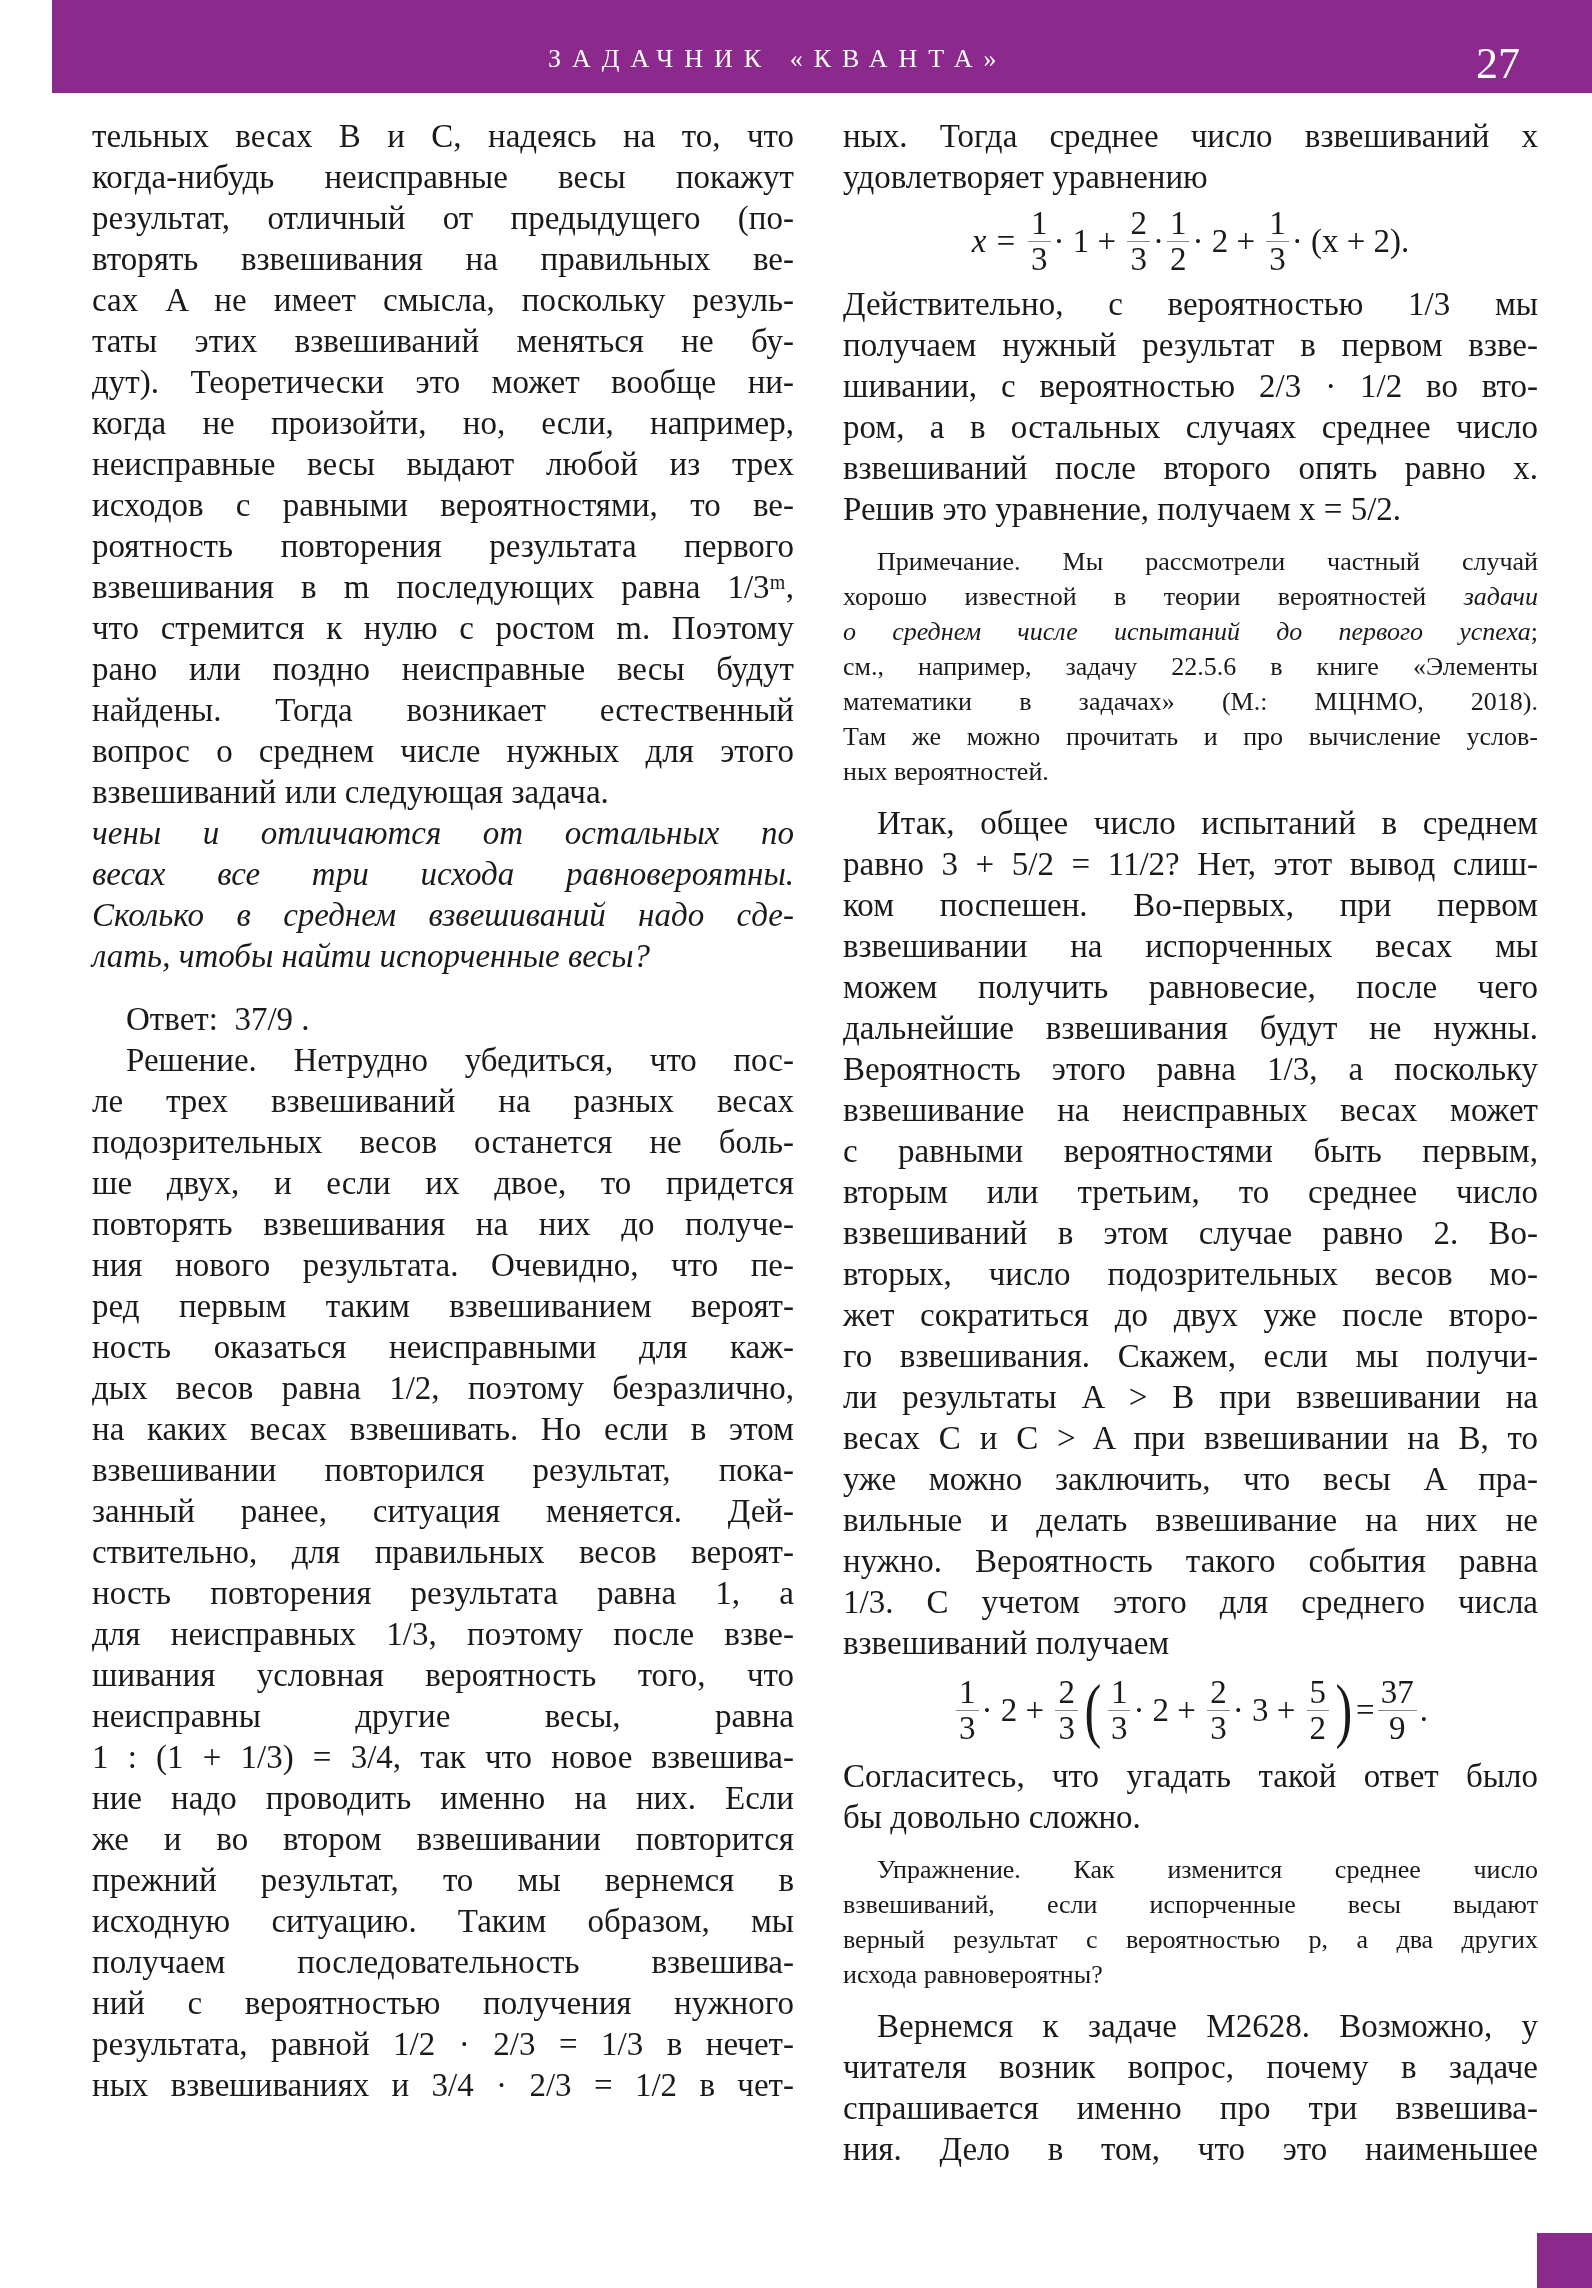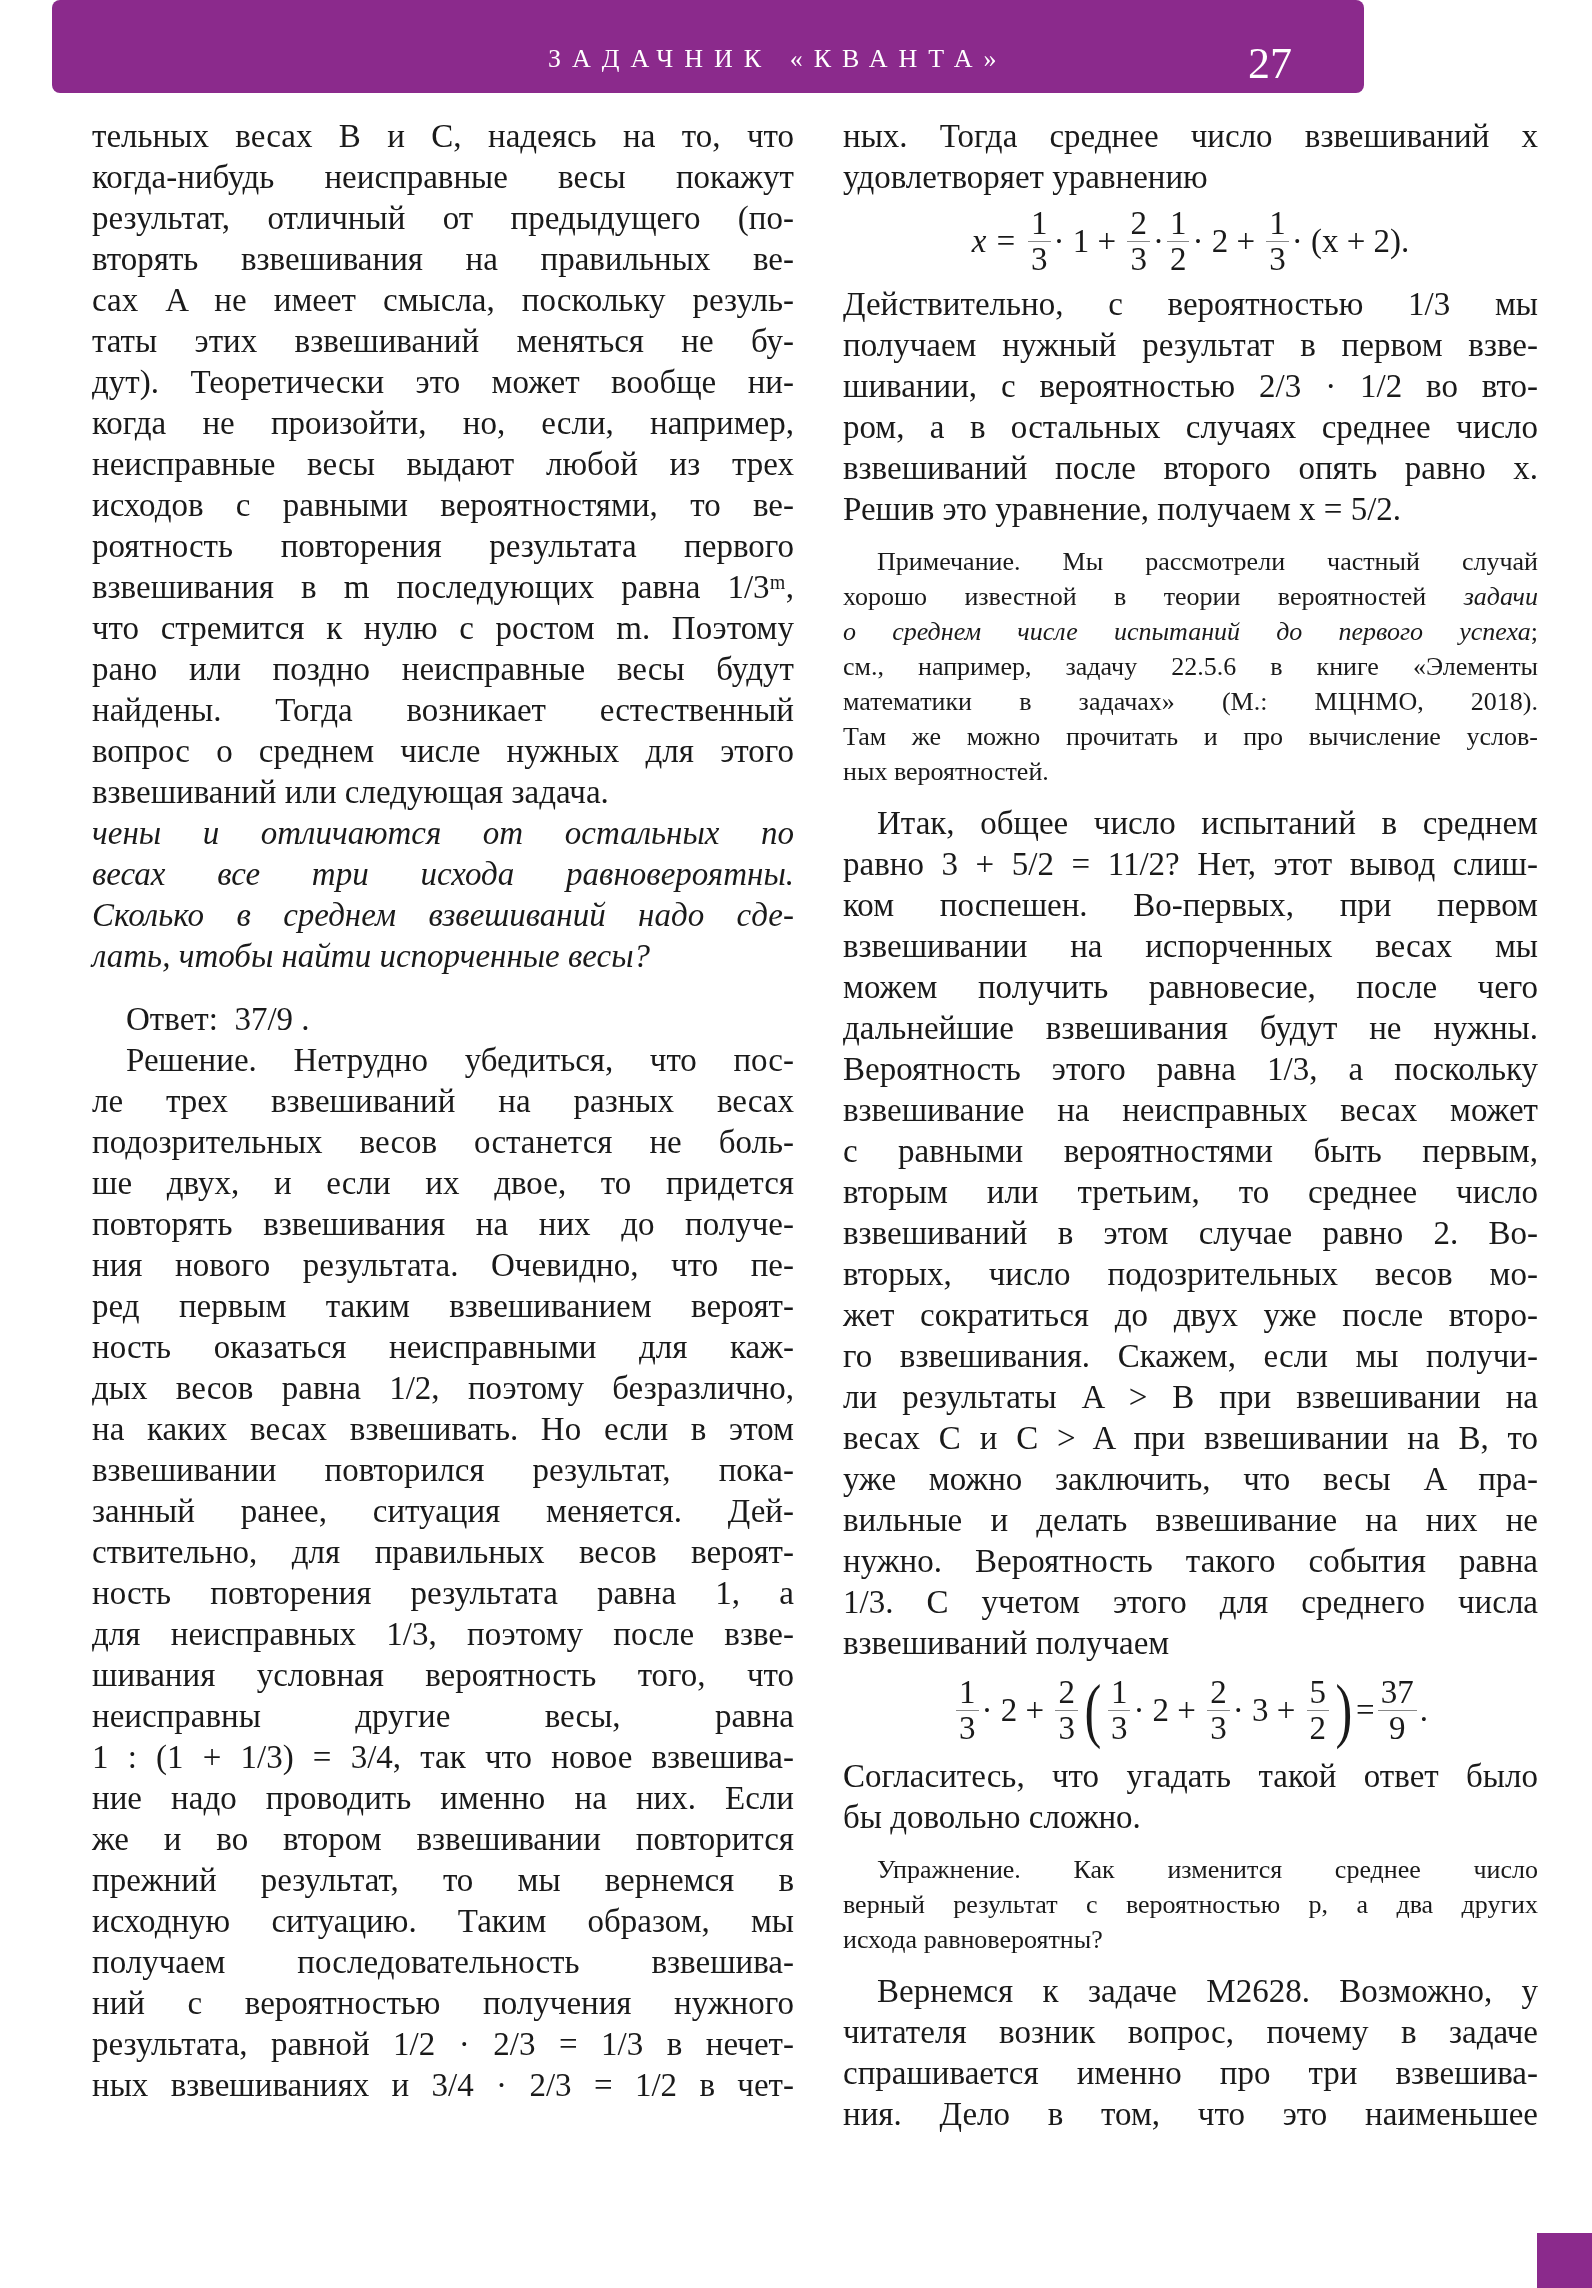--- a/index.html
+++ b/index.html
@@ -1,18 +1,18 @@
 <!DOCTYPE html>
 <html><head>
 <meta charset="utf-8">
 <style>
   html, body { margin:0; padding:0; background:#ffffff; }
   body { width:1592px; height:2289px; position:relative; overflow:hidden;
          font-family:"Liberation Serif", "DejaVu Serif", serif; color:#1a1a1a; }
-  .header { position:absolute; left:52px; top:0; width:1312px; height:93px; background:#8b2a8c;border-radius:8px; }
+  .header { position:absolute; left:52px; top:0; width:1540px; height:93px; background:#8b2a8c; }
   .header-title { position:absolute; left:496px; top:44px; font-size:26px; letter-spacing:11px;
                   color:#ffffff; font-family:"Liberation Serif", serif; }
   .page-num { position:absolute; right:72px; top:38px; font-size:44px; color:#ffffff;
               font-family:"Liberation Serif", serif; }
   .col { position:absolute; top:116px; font-size:33px; line-height:41px; text-align:justify; }
   .col-left { left:53px; width:702px;margin-left:39px; }
   .col-right { left:843px; width:695px; }
   .line { display:block; white-space:nowrap; text-align:justify; text-align-last:justify; height:41px; overflow:visible; }
   .line.last { text-align-last:left; }
   .indent { padding-left:34px; }
@@ -212,20 +212,21 @@
 
   <div>
     <span class="line">Согласитесь, что угадать такой ответ было</span>
     <span class="line last">бы довольно сложно.</span>
   </div>
 
   <div class="gap-s"></div>
 
   <div class="note">
     <span class="line indent"><b>Упражнение.</b> <span>Как изменится среднее число</span></span>
+    <span class="line">взвешиваний, если испорченные весы выдают</span>
     <span class="line">верный результат с вероятностью p, а два других</span>
     <span class="line last">исхода равновероятны?</span>
   </div>
 
   <div class="gap-s"></div>
 
   <div>
     <span class="line indent">Вернемся к задаче М2628. Возможно, у</span>
     <span class="line">читателя возник вопрос, почему в задаче</span>
     <span class="line">спрашивается именно про три взвешива-</span>

